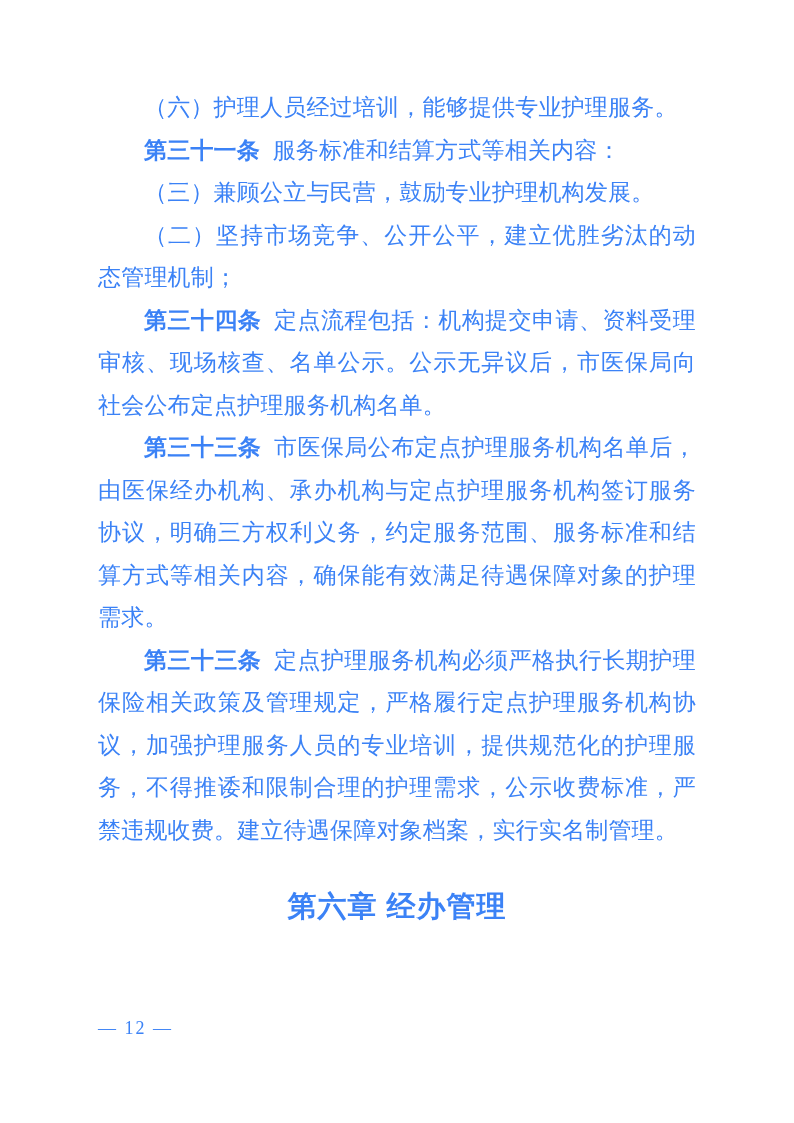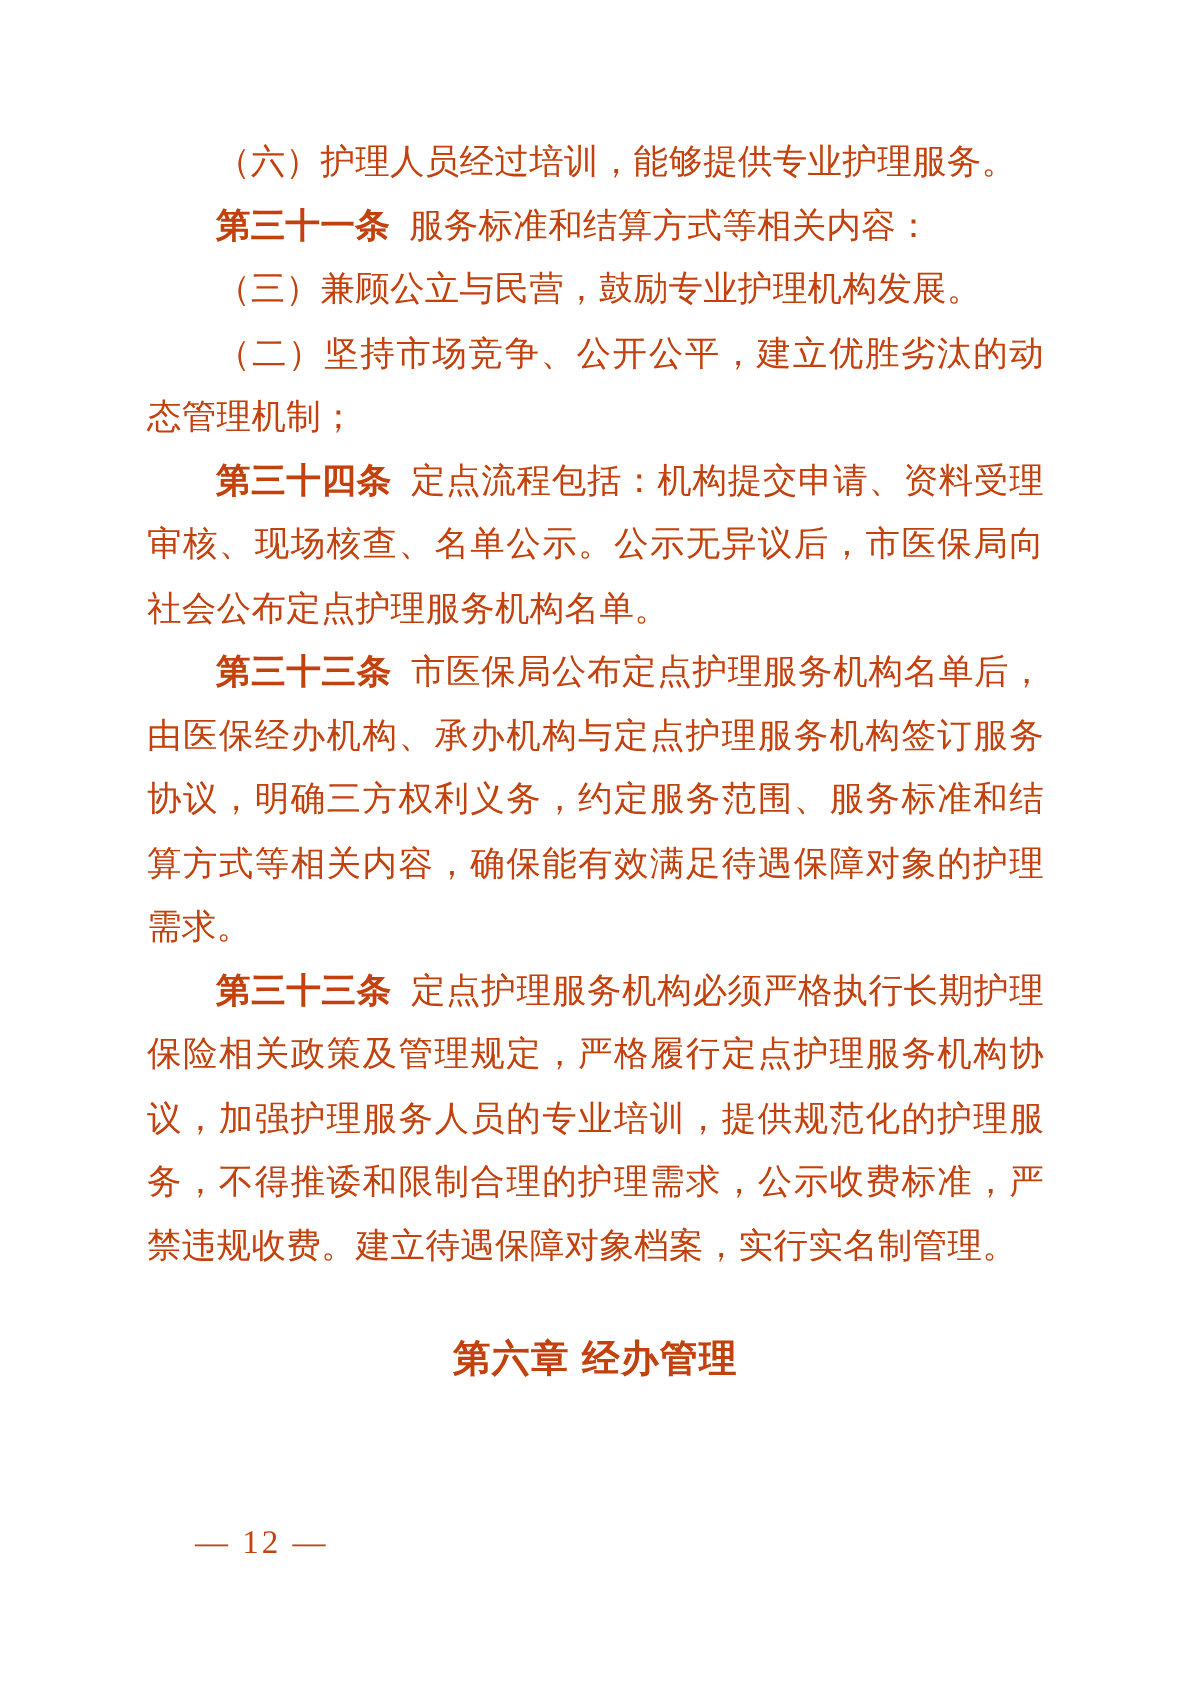--- a/index.html
+++ b/index.html
@@ -8,21 +8,21 @@
     background: #ffffff;
   }
   .page {
     position: relative;
     width: 794px;
     height: 1123px;
     margin: 0 auto;
     background: #ffffff;
     overflow: hidden;
     font-family: "Liberation Serif", "DejaVu Serif", serif;
-    color: #c2410c;
+    color: #3b82f6;
   }
   .content {
     position: absolute;
     left: 98px;
     top: 87px;
     width: 598px;
     font-size: 23px;
     line-height: 42.5px;
     text-align: justify;
     letter-spacing: 0.2px;
@@ -37,33 +37,32 @@
     margin-right: 0.55em;
   }
   .lead:empty {
     display: none;
     margin: 0;
   }
   .chapter-heading {
     margin: 33px 0 1px 0;
     text-indent: 0;
     text-align: center;
-    font-size: 25px;
+    font-size: 29px;
     font-weight: 700;
     font-family: "Liberation Sans", "DejaVu Sans", sans-serif;
     letter-spacing: 1px;
   }
   .page-number {
     position: absolute;
     left: 98px;
     top: 1013px;
-    font-size: 22px;
+    font-size: 18px;
     line-height: 30px;
     letter-spacing: 2px;
-    margin-left: 32px;
   }
 </style>
 </head>
 <body>
 
 <div class="page">
   <div class="content">
 
     <p class="para"><span>（六）护理人员经过培训，能够提供专业护理服务。</span></p>
 

